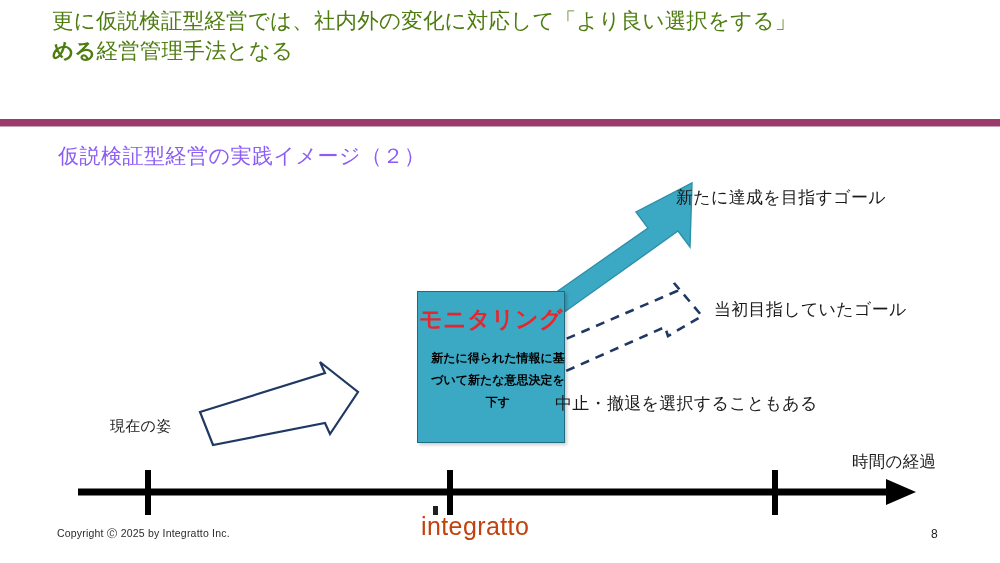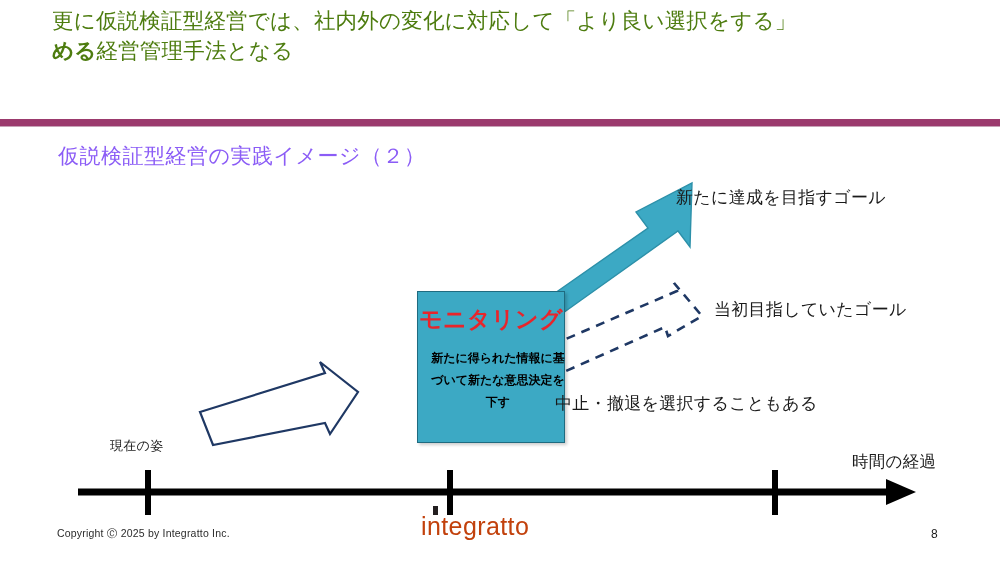--- a/index.html
+++ b/index.html
@@ -115,21 +115,21 @@
   .label {
     position: absolute;
     font-size: 17px;
     color: #1a1a1a;
     white-space: nowrap;
     letter-spacing: 0.3px;
   }
   .label-goal-new  { left: 676px; top: 186px; }
   .label-goal-orig { left: 714px; top: 298px; }
   .label-withdraw  { left: 555px; top: 392px; }
-  .label-current   { left: 110px; top: 437px; font-size: 13px; }
+  .label-current   { left: 110px; top: 417px; font-size: 15px; }
   .label-time      { left: 852px; top: 451px; font-size: 16.5px; font-family: Liberation Mono, monospace; }
 
   
   .copyright {
     position: absolute;
     left: 57px;
     top: 527px;
     font-size: 10.5px;
     color: #2b2b2b;
     letter-spacing: 0.2px;

